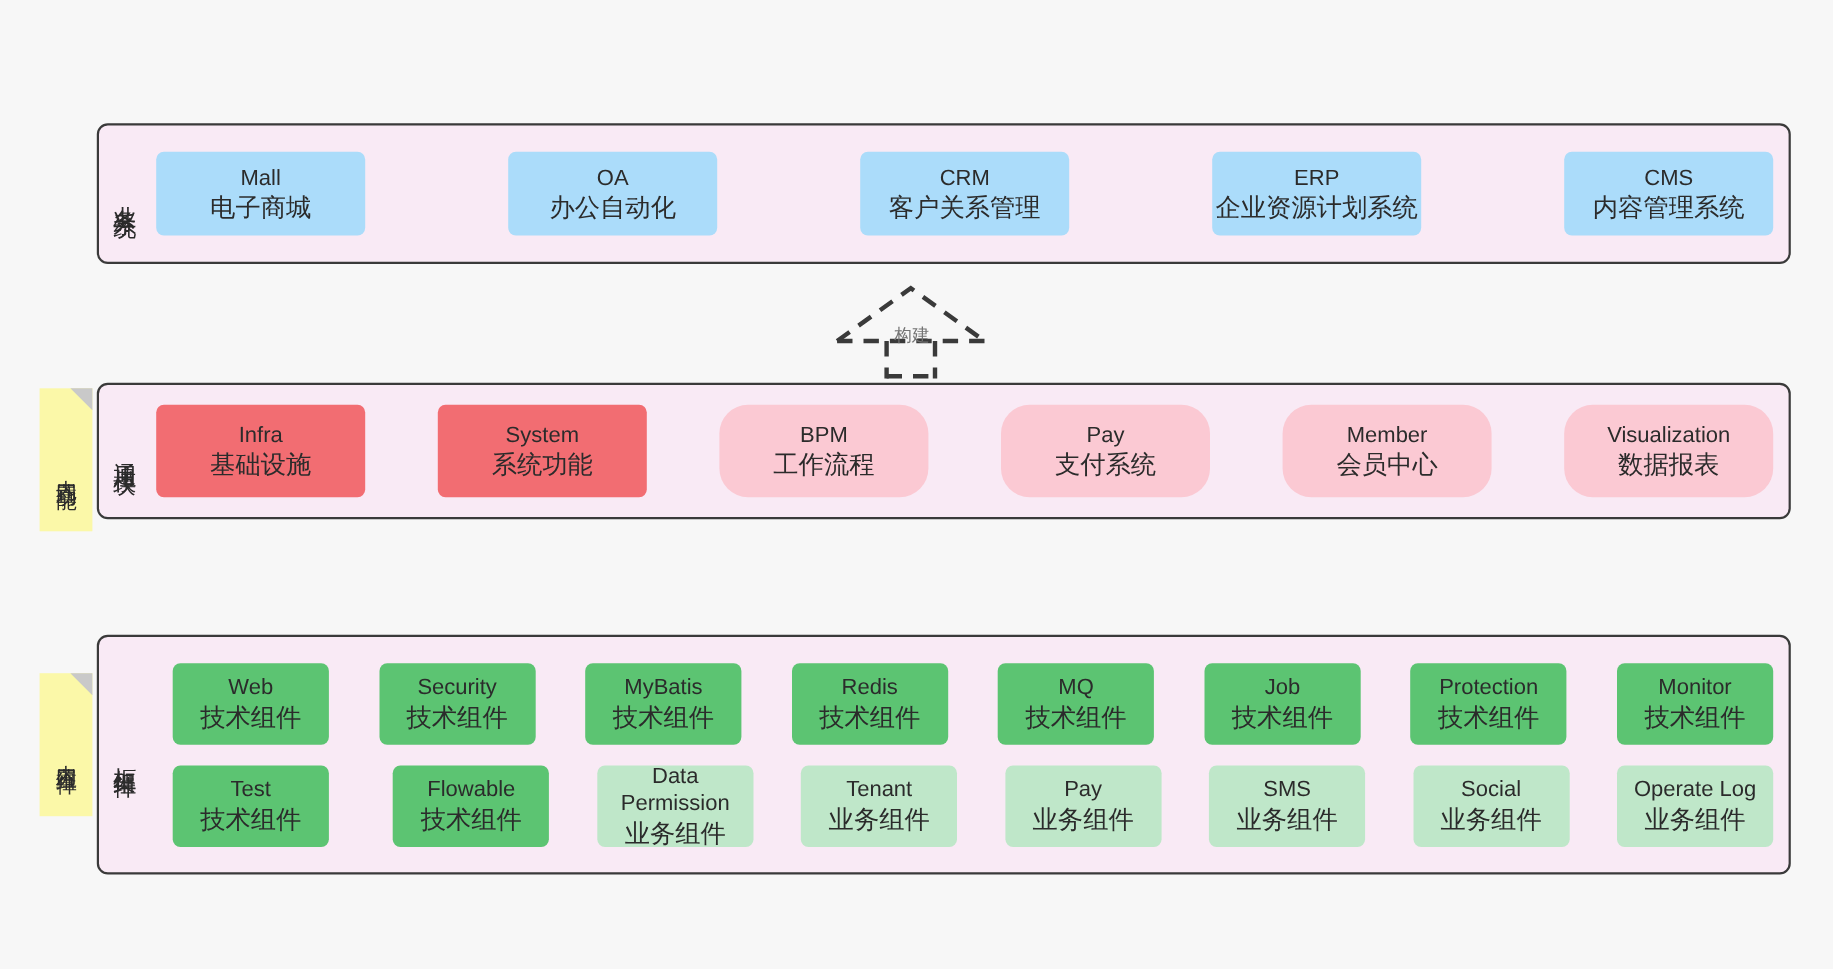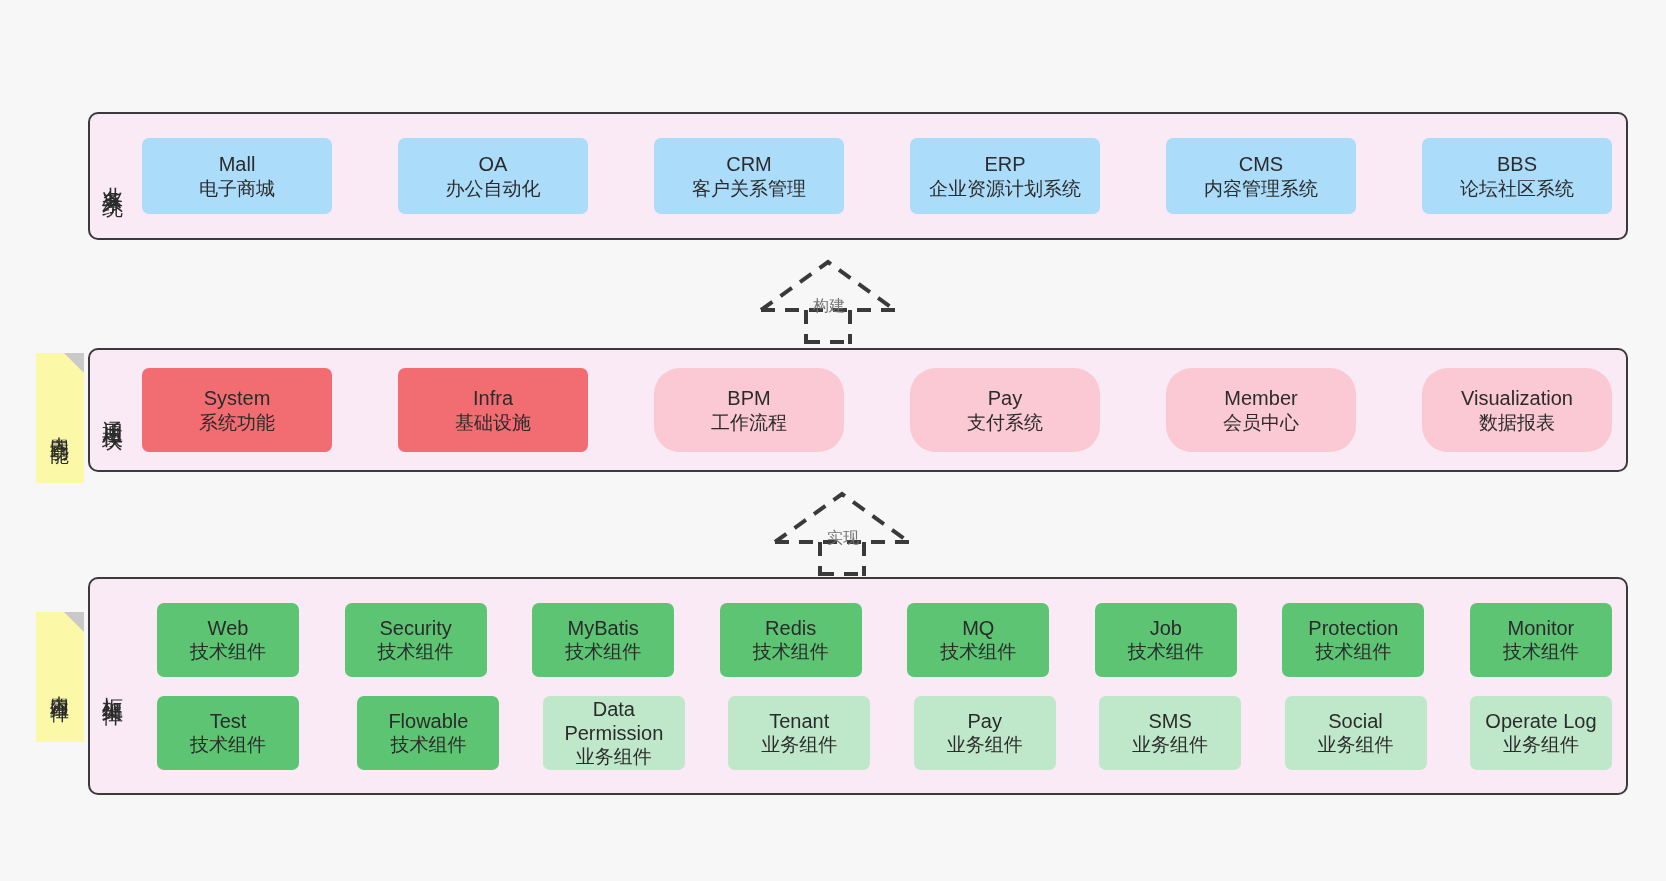--- a/index.html
+++ b/index.html
@@ -77,21 +77,21 @@
   }
   .box .t-en {
     font-size: 20px;
     white-space: nowrap;
   }
   .box .t-en.wrap {
     white-space: normal;
     text-align: center;
   }
   .box .t-cn {
-    font-size: 19px;
+    font-size: 23px;
     white-space: nowrap;
     text-align: right;
   }
 
   
   .l1 .box {
     width: 190px;
     height: 76px;
   }
   
@@ -180,24 +180,20 @@
           <span class="t-cn">客户关系管理</span>
         </div>
         <div class="box c-blue">
           <span class="t-en">ERP</span>
           <span class="t-cn">企业资源计划系统</span>
         </div>
         <div class="box c-blue">
           <span class="t-en">CMS</span>
           <span class="t-cn">内容管理系统</span>
         </div>
-        <div class="box c-blue">
-          <span class="t-en">BBS</span>
-          <span class="t-cn">论坛社区系统</span>
-        </div>
       </div>
     </div>
   </div>
 
   <div class="connector" id="conn-build" style="left:758px; top:258px; width:140px; height:86px;">
     <svg width="140" height="86" viewBox="0 0 140 86">
 
       <path d="M 3 52 L 70 4 L 137 52" fill="none" stroke="#3a3a3a" stroke-width="4" stroke-dasharray="14,10" stroke-linecap="butt"></path>
       <path d="M 3 52 L 137 52" fill="none" stroke="#3a3a3a" stroke-width="4" stroke-dasharray="14,10" stroke-linecap="butt"></path>
 
@@ -211,26 +207,26 @@
   <div class="sticky" id="sticky-2" style="left:36px; top:353px; height:130px;">
     <span class="fold"></span>
     <span>内置功能</span>
   </div>
 
   <div class="layer l2" id="layer-1" style="left:88px; top:348px; width:1540px; height:124px;">
     <div class="layer-label">通用模块</div>
     <div class="layer-body">
       <div class="row">
         <div class="box c-red">
+          <span class="t-en">Infra</span>
+          <span class="t-cn">基础设施</span>
+        </div>
+        <div class="box c-red">
           <span class="t-en">System</span>
           <span class="t-cn">系统功能</span>
-        </div>
-        <div class="box c-red">
-          <span class="t-en">Infra</span>
-          <span class="t-cn">基础设施</span>
         </div>
         <div class="box c-pink">
           <span class="t-en">BPM</span>
           <span class="t-cn">工作流程</span>
         </div>
         <div class="box c-pink">
           <span class="t-en">Pay</span>
           <span class="t-cn">支付系统</span>
         </div>
         <div class="box c-pink">
@@ -238,30 +234,20 @@
           <span class="t-cn">会员中心</span>
         </div>
         <div class="box c-pink">
           <span class="t-en">Visualization</span>
           <span class="t-cn">数据报表</span>
         </div>
       </div>
     </div>
   </div>
 
-  <div class="connector" id="conn-implement" style="left:772px; top:490px; width:140px; height:86px;">
-    <svg width="140" height="86" viewBox="0 0 140 86">
-      <path d="M 3 52 L 70 4 L 137 52" fill="none" stroke="#3a3a3a" stroke-width="4" stroke-dasharray="14,10" stroke-linecap="butt"></path>
-      <path d="M 3 52 L 137 52" fill="none" stroke="#3a3a3a" stroke-width="4" stroke-dasharray="14,10" stroke-linecap="butt"></path>
-      <path d="M 48 52 L 48 86" fill="none" stroke="#3a3a3a" stroke-width="4" stroke-dasharray="14,10"></path>
-      <path d="M 92 52 L 92 86" fill="none" stroke="#3a3a3a" stroke-width="4" stroke-dasharray="14,10"></path>
-      <path d="M 48 84 L 92 84" fill="none" stroke="#3a3a3a" stroke-width="4" stroke-dasharray="14,10"></path>
-    </svg>
-    <span class="conn-label" style="left:55px; top:40px;">实现</span>
-  </div>
 
   <div class="sticky" id="sticky-3" style="left:36px; top:612px; height:130px;">
     <span class="fold"></span>
     <span>内置组件</span>
   </div>
 
   <div class="layer l3" id="layer-2" style="left:88px; top:577px; width:1540px; height:218px;">
     <div class="layer-label">框架组件</div>
     <div class="layer-body">
 

